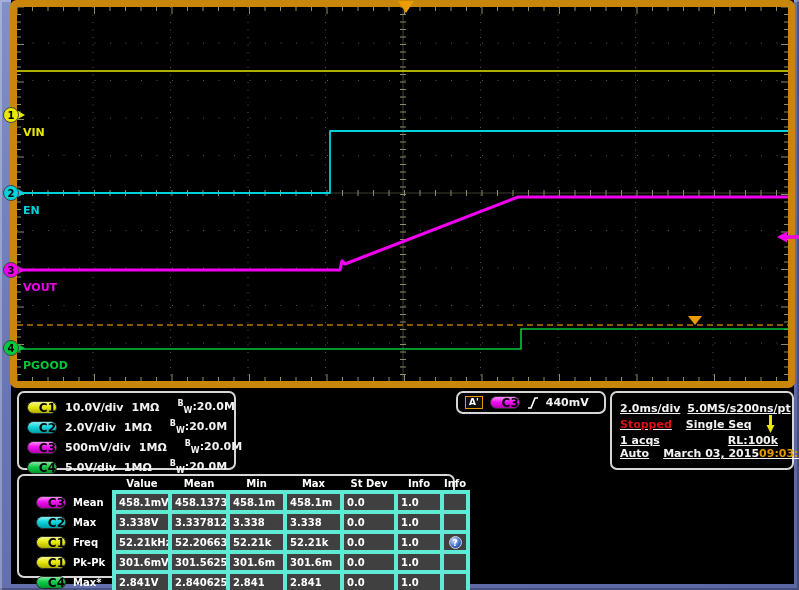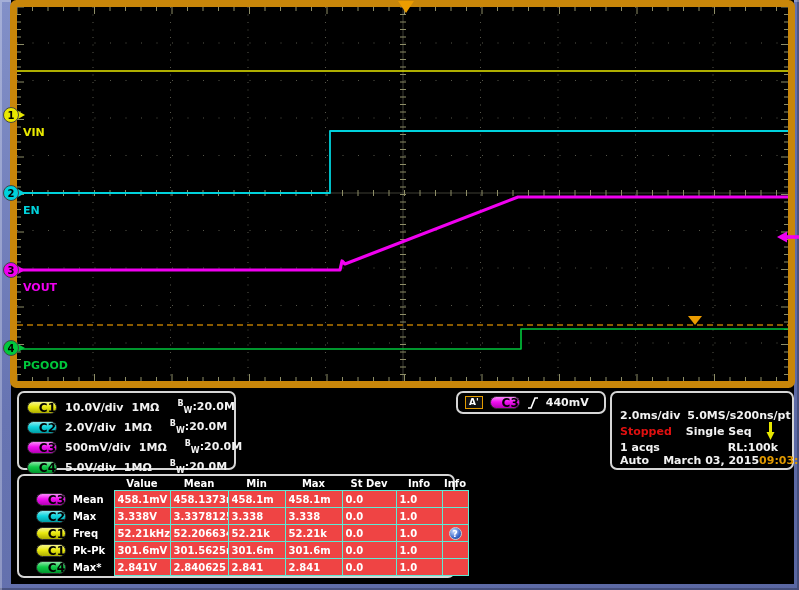--- a/index.html
+++ b/index.html
@@ -26,31 +26,31 @@
     box-sizing:border-box;flex:0 0 auto;
   }
   .ch-right{margin-left:auto;display:flex;gap:18px;align-items:center;}
   .bw sup{font-size:8px;vertical-align:4px;}
   .bw sub{font-size:8px;vertical-align:-3px;}
   
   #trig-box{left:456px;top:391px;width:150px;height:23px;display:flex;align-items:center;
             gap:7px;padding:0 7px;}
   .a-badge{border:1px solid #e39b00;font-size:9px;line-height:11px;padding:0 3px;color:#fff;background:#101010;}
   
-  #tb-box{left:610px;top:391px;width:184px;height:79px;padding:16px 8px;
-          display:flex;flex-direction:column;justify-content:flex-start;}
+  #tb-box{left:610px;top:391px;width:184px;height:79px;padding:8px 8px;
+          display:flex;flex-direction:column;justify-content:flex-end;text-decoration:underline;}
   .tb-row{display:flex;align-items:center;white-space:nowrap;}
   .red{color:#e01010;}
   .orange-t{color:#e29a00;}
   
   #meas-box{left:17px;top:474px;width:438px;height:104px;padding:1px 15px;}
   table.meas{border-collapse:collapse;table-layout:fixed;width:100%;color:#fff;}
   table.meas th{font-size:10px;font-weight:bold;padding:1px 0;text-align:center;}
   table.meas td{font-size:10px;font-weight:bold;height:16px;overflow:hidden;white-space:nowrap;}
-  td.cell{border:1px solid #5eead4;background:#ef4444;padding:0 3px;}
+  td.cell{border:4px solid #5eead4;background:#404040;padding:0 3px;}
   td.lblcell{padding:0 2px;}
   .lblwrap{display:flex;align-items:center;gap:7px;}
   .info-ic{display:inline-block;width:13px;height:13px;border-radius:50%;
      background:radial-gradient(circle at 35% 30%,#cfe0ff,#3b67c9 60%,#1d3f8c);
      color:#fff;font-size:9px;line-height:13px;text-align:center;font-weight:bold;
      border:1px solid #cccccc;box-sizing:border-box;}
 </style>
 </head>
 <body>
 

